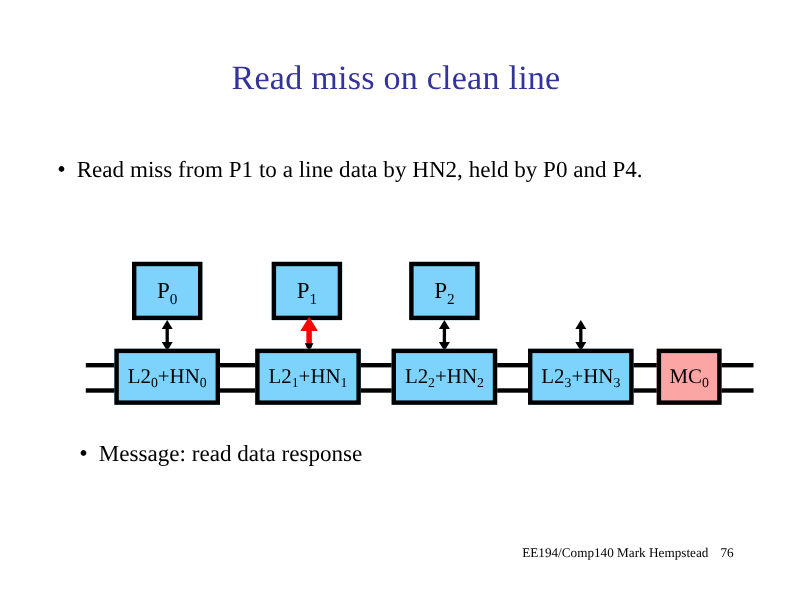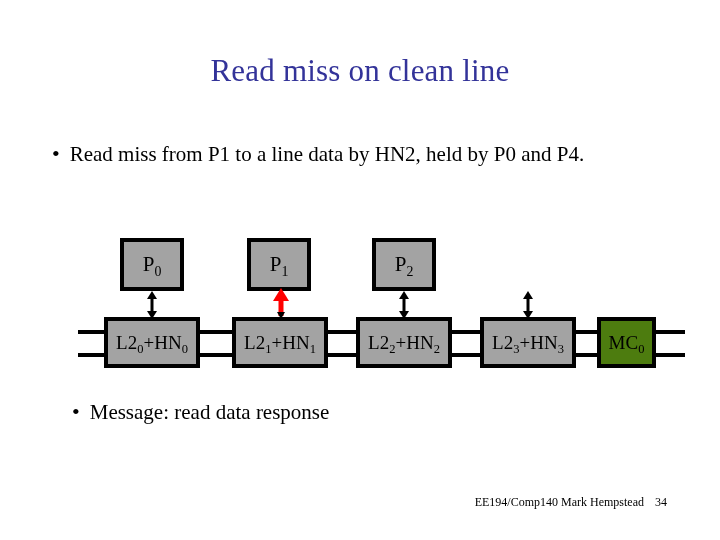--- a/index.html
+++ b/index.html
@@ -75,31 +75,31 @@
   .bus-line {
     position: absolute;
     height: 4px;
     background: #000000;
   }
 
   .node-box {
     position: absolute;
     box-sizing: border-box;
     border: 4px solid #000000;
-    background: #a3a3a3;
+    background: #7dd3fc;
     display: flex;
     align-items: center;
     justify-content: center;
     font-size: 21px;
     line-height: 1;
     color: #000000;
     white-space: nowrap;
   }
   .node-box.mem-ctrl {
-    background: #4d7c0f;
+    background: #fca5a5;
   }
   .node-box .lbl { display: inline-block; }
   .node-box sub {
     font-size: 0.66em;
     vertical-align: baseline;
     position: relative;
     top: 0.33em;
   }
 
   .proc-box { width: 64px; height: 53px; }
@@ -187,13 +187,13 @@
 
 </div>
 
 <div id="bullet-2" class="bullet-row">
   <span class="bullet-dot">•</span>
   <span class="bullet-text">Message: read data response</span>
 </div>
 
 <div style="position:absolute; left:0; top:495px; width:644px; text-align:right; font-size:12px; color:#000000;">EE194/Comp140 Mark Hempstead</div>
 
-<div style="position:absolute; left:655px; top:495px; width:40px; text-align:left; font-size:12px; color:#000000;">34</div>
+<div style="position:absolute; left:655px; top:495px; width:40px; text-align:left; font-size:12px; color:#000000;">76</div>
 
 </body></html>

